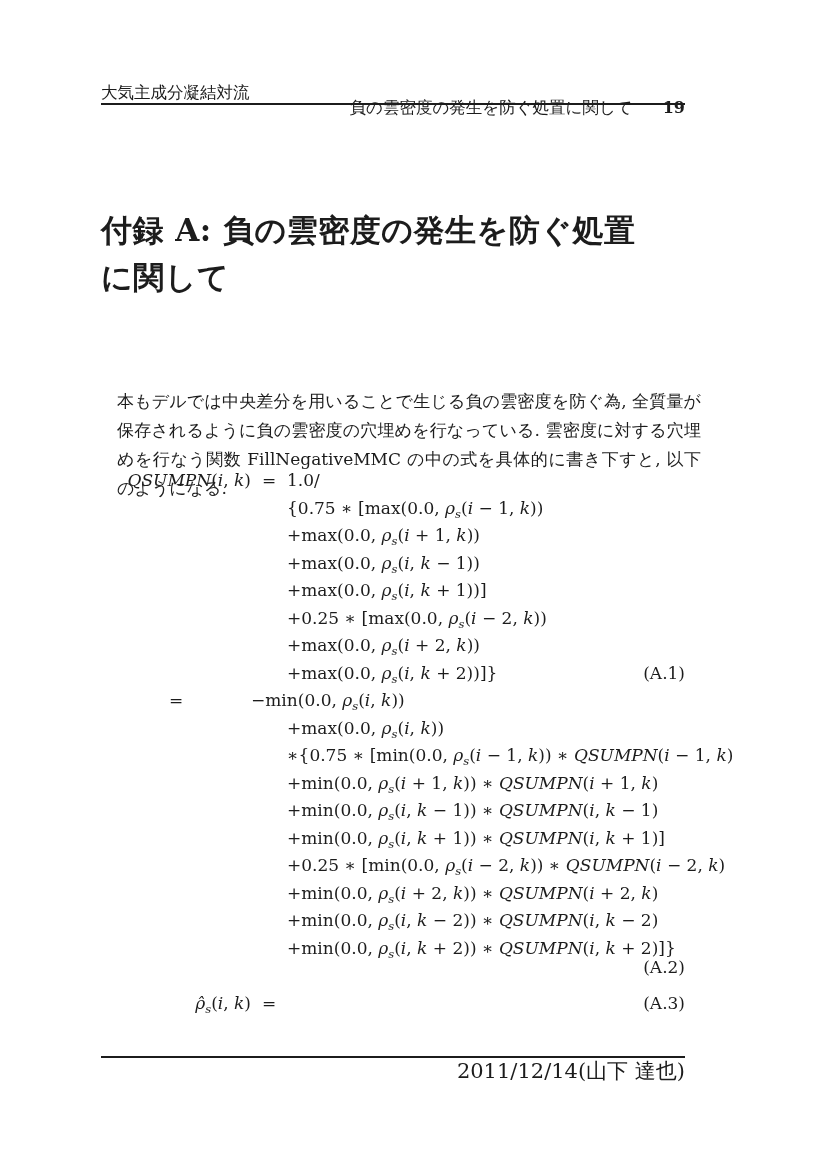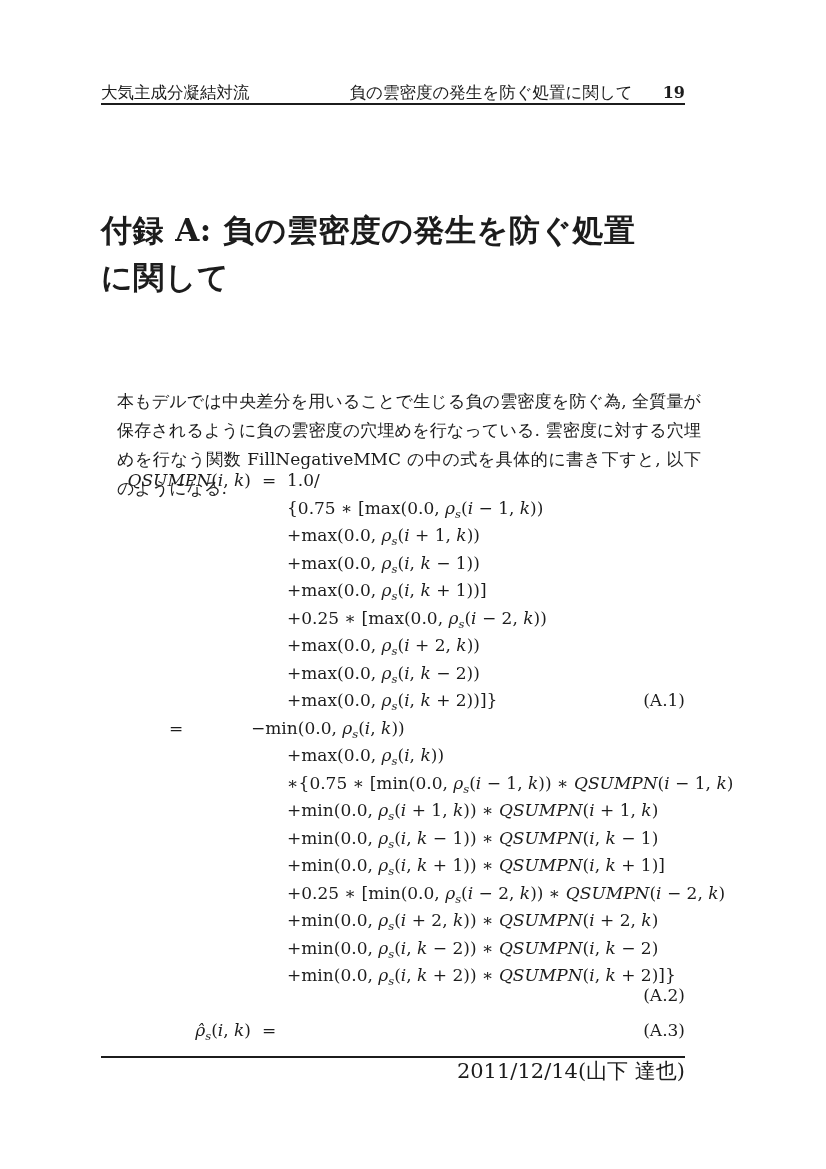--- a/index.html
+++ b/index.html
@@ -19,21 +19,21 @@
     left: 101px;
     width: 584px;
     top: 84px;
     display: flex;
     justify-content: space-between;
     align-items: flex-start;
     font-size: 16.5px;
     line-height: 18px;
   }
   .header-right { display: flex; align-items: baseline; }
-  .header-right .running-title { margin-right: 30px; }
+  .header-right .running-title { margin-right: 30px; margin-top: 15px; }
   .page-number { font-weight: bold; font-size: 16px; }
   .header-rule {
     position: absolute;
     left: 101px;
     width: 584px;
     top: 103px;
     height: 1.5px;
     background: #1c1c1c;
   }
 
@@ -165,26 +165,20 @@
       <span class="eq-label"></span>
     </div>
 
     <div class="eq-row">
       <span class="eq-lhs math"></span>
       <span class="eq-rel"></span>
       <span class="eq-rhs math"><span class="rm">+</span><span class="rm">max</span><span class="rm">(</span><span class="rm">0.0</span><span class="rm">,</span> ρ<sub>s</sub><span class="rm">(</span>i <span class="rm">+</span> <span class="rm">2</span><span class="rm">,</span> k<span class="rm">)</span><span class="rm">)</span></span>
       <span class="eq-label"></span>
     </div>
 
-    <div class="eq-row">
-      <span class="eq-lhs math"></span>
-      <span class="eq-rel"></span>
-      <span class="eq-rhs math"><span class="rm">+</span><span class="rm">max</span><span class="rm">(</span><span class="rm">0.0</span><span class="rm">,</span> ρ<sub>s</sub><span class="rm">(</span>i<span class="rm">,</span> k <span class="rm">−</span> <span class="rm">2</span><span class="rm">)</span><span class="rm">)</span></span>
-      <span class="eq-label"></span>
-    </div>
 
     <div class="eq-row">
       <span class="eq-lhs math"></span>
       <span class="eq-rel"></span>
       <span class="eq-rhs math"><span class="rm">+</span><span class="rm">max</span><span class="rm">(</span><span class="rm">0.0</span><span class="rm">,</span> ρ<sub>s</sub><span class="rm">(</span>i<span class="rm">,</span> k <span class="rm">+</span> <span class="rm">2</span><span class="rm">)</span><span class="rm">)</span><span class="rm">]</span><span class="rm">}</span></span>
       <span class="eq-label">(A.1)</span>
     </div>
 
     <div class="eq-row">
       <span class="eq-rel">=</span>

